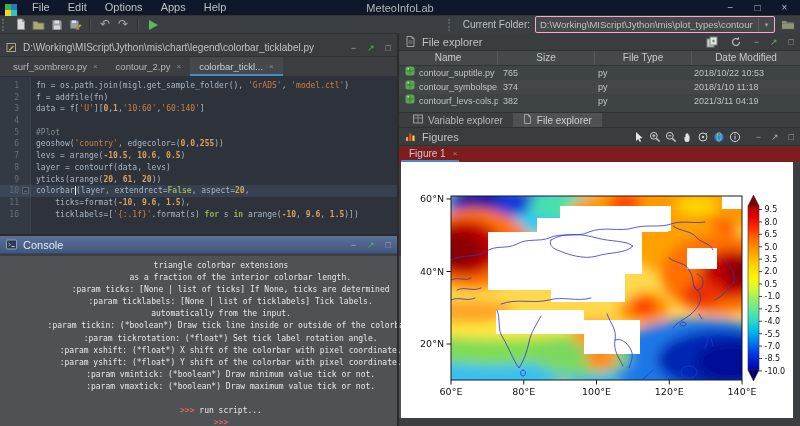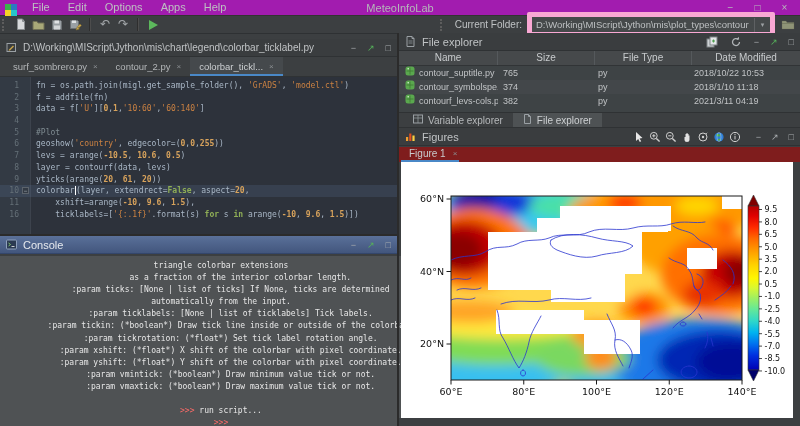--- a/index.html
+++ b/index.html
@@ -1,35 +1,35 @@
 <!DOCTYPE html>
 <html><head>
 <meta charset="utf-8">
 <style>
   html,body{margin:0;padding:0;background:#222;}
   #root{position:relative;width:800px;height:426px;background:#3c3f41;overflow:hidden;
         font-family:"Liberation Sans",sans-serif;color:#bbb;-webkit-font-smoothing:antialiased;}
   
-  #menubar{position:absolute;left:0;top:0;width:800px;height:15px;background:#a21caf;border-bottom:1px solid #333;display:flex;align-items:center;}
+  #menubar{position:absolute;left:0;top:0;width:800px;height:15px;background:#0f172a;border-bottom:1px solid #333;display:flex;align-items:center;}
   #appicon{width:12px;height:12px;margin:0 6px 0 5px;display:inline-block;}
   #menus{display:flex;}
   .menu-item{padding:0 9px;font-size:11px;color:#bdc0c2;line-height:15px;cursor:default;}
   #wintitle{position:absolute;left:50%;transform:translateX(-50%);font-size:11px;color:#b4b7b9;}
   #winbtns{position:absolute;right:2px;top:0;height:15px;display:flex;}
   #winbtns span{width:27px;text-align:center;font-size:10px;line-height:15px;color:#b8bbbd;}
   
   #toolbar{position:absolute;left:0;top:16px;width:800px;height:17px;background:#3c3f41;border-bottom:1px solid #2e3133;display:flex;align-items:center;}
   .grip{width:3px;height:12px;border-left:2px dotted #5d5d5d;margin:0 5px 0 2px;}
   .tbtn{width:18px;height:15px;display:flex;align-items:center;justify-content:center;}
   .tsep{width:1px;height:13px;background:#2e2e2e;border-right:1px solid #4d4d4d;margin:0 5px;}
   .uglyph{font-size:12px;color:#a3a7aa;line-height:15px;}
   .runtri{width:0;height:0;border-left:9px solid #5cb85c;border-top:5.5px solid transparent;border-bottom:5.5px solid transparent;}
   #cfgroup{position:absolute;right:4px;top:1px;height:15px;display:flex;align-items:center;}
   #cflabel{font-size:10px;color:#bfc2c4;margin:0 5px;}
-  #cfcombo{width:238px;height:15px;background:#45494a;border:5px solid #f9a8d4;border-radius:2px;display:flex;align-items:center;}
+  #cfcombo{width:238px;height:15px;background:#45494a;border:1px solid #f9a8d4;border-radius:2px;display:flex;align-items:center;}
   #cfval{flex:1;font-size:9.5px;color:#bdc0c2;padding:0 4px;white-space:nowrap;overflow:hidden;}
   #cfarrow{width:15px;border-left:1px solid #5e6163;text-align:center;font-size:7px;color:#9ca0a3;line-height:14px;}
   #cfbrowse{margin-left:5px;width:16px;height:14px;display:flex;align-items:center;justify-content:center;}
   
   #left{position:absolute;left:0;top:39px;width:397px;height:393px;}
   #vsplit{position:absolute;left:397px;top:33px;width:2px;height:393px;background:#2b2b2b;}
   #right{position:absolute;left:399px;top:33px;width:401px;height:393px;}
   .phdr{position:absolute;left:0;width:100%;height:18px;background:#3a3d3f;border-bottom:1px solid #2f3234;display:flex;align-items:center;padding:0 6px;gap:6px;box-sizing:border-box;font-size:11px;color:#c0c3c5;}
   .wicons{margin-left:auto;display:flex;gap:11px;font-size:9px;color:#a8acaf;align-items:center;}
   .wicons .flt{color:#55b05a;}
@@ -236,21 +236,21 @@
           <span class="lno">9</span>
           <span class="ctext"><span class="tok p">yticks(arange(</span><span class="tok n">20</span><span class="tok p">, </span><span class="tok n">61</span><span class="tok p">, </span><span class="tok n">20</span><span class="tok p">))</span></span>
         </div>
         <div class="cline hl">
           <span class="lno">10</span>
           <span class="foldbox">−</span>
           <span class="ctext"><span class="tok p">colorbar</span><span class="cursor"></span><span class="tok p">(layer, extendrect=</span><span class="tok k">False</span><span class="tok p">, aspect=</span><span class="tok n">20</span><span class="tok p">,</span></span>
         </div>
         <div class="cline">
           <span class="lno">11</span>
-          <span class="ctext"><span class="tok p">    xshift=arange(</span><span class="tok n">-10</span><span class="tok p">, </span><span class="tok n">9.6</span><span class="tok p">, </span><span class="tok n">1.5</span><span class="tok p">),</span></span>
+          <span class="ctext"><span class="tok p">    ticks=format(</span><span class="tok n">-10</span><span class="tok p">, </span><span class="tok n">9.6</span><span class="tok p">, </span><span class="tok n">1.5</span><span class="tok p">),</span></span>
         </div>
         <div class="cline">
           <span class="lno">16</span>
           <span class="ctext"><span class="tok p">    ticklabels=[</span><span class="tok s">'{:.1f}'</span><span class="tok p">.format(s) </span><span class="tok k">for</span><span class="tok p"> s </span><span class="tok k">in</span><span class="tok p"> arange(</span><span class="tok n">-10</span><span class="tok p">, </span><span class="tok n">9.6</span><span class="tok p">, </span><span class="tok n">1.5</span><span class="tok p">)])</span></span>
         </div>
       </div>
     <div id="hsplit"></div>
 
     <div class="phdr" id="con-hdr">
       <svg width="11" height="11" viewBox="0 0 11 11">
@@ -262,22 +262,22 @@
       <span class="wicons">
         <span>−</span>
         <span class="flt">↗</span>
         <span>□</span>
       </span>
     </div>
     <div id="con-body">
       <div class="conline">triangle colorbar extensions</div>
         <div class="conline">        as a fraction of the interior colorbar length.</div>
         <div class="conline">    :param ticks: [None | list of ticks] If None, ticks are determined</div>
+        <div class="conline">    :param ticklabels: [None | list of ticklabels] Tick labels.</div>
         <div class="conline">automatically from the input.</div>
-        <div class="conline">    :param ticklabels: [None | list of ticklabels] Tick labels.</div>
         <div class="conline">    :param tickin: (*boolean*) Draw tick line inside or outside of the colorbar.</div>
         <div class="conline">    :param tickrotation: (*float*) Set tick label rotation angle.</div>
         <div class="conline">    :param xshift: (*float*) X shift of the colorbar with pixel coordinate.</div>
         <div class="conline">    :param yshift: (*float*) Y shift of the colorbar with pixel coordinate.</div>
         <div class="conline">    :param vmintick: (*boolean*) Draw minimum value tick or not.</div>
         <div class="conline">    :param vmaxtick: (*boolean*) Draw maximum value tick or not.</div>
         <div class="conline"></div>
         <div class="conline"><span class="prompt">&gt;&gt;&gt;</span><span> run script...</span></div>
         <div class="conline"><span class="prompt">&gt;&gt;&gt;</span><span></span></div>
         <div id="con-scroll">

